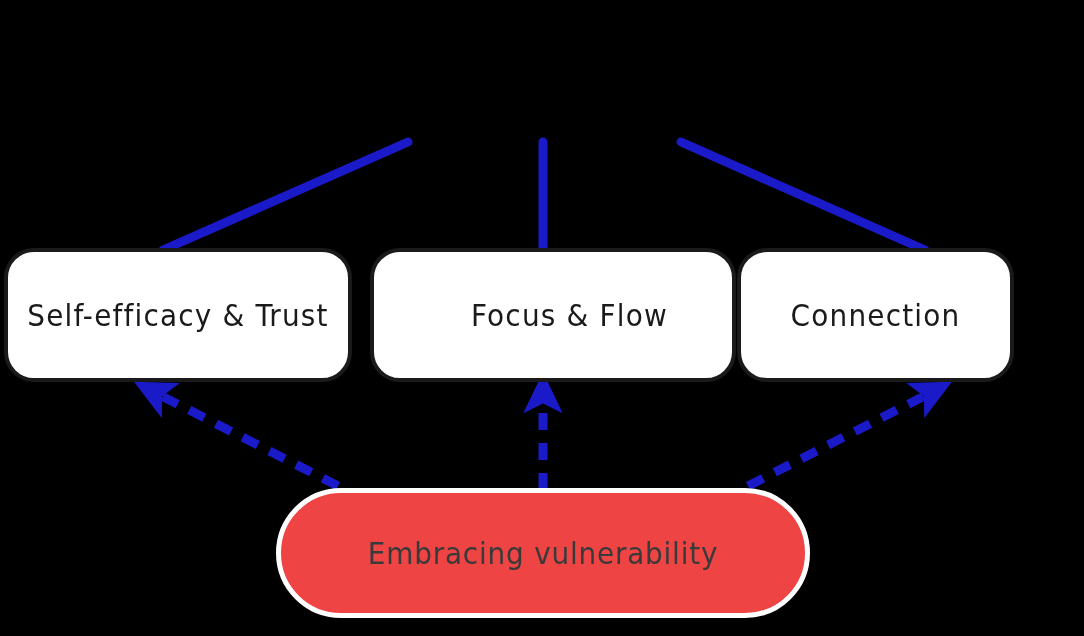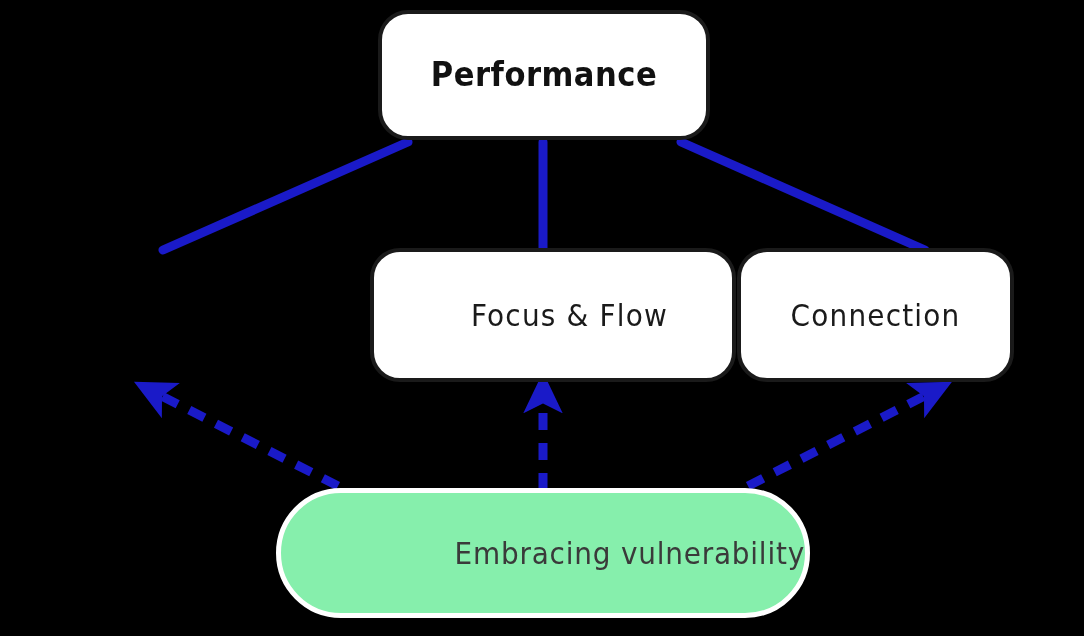--- a/index.html
+++ b/index.html
@@ -77,24 +77,23 @@
   .node--driver-left   { left: 4px;   width: 348px; }
   .node--driver-middle { left: 370px; width: 366px; padding-left: 33px; }
   .node--driver-right  { left: 737px; width: 277px; }
 
   
   .node--enabler {
     left: 276px;
     top: 488px;
     width: 534px;
     height: 130px;
-    background: #86efac;
+    background: #ef4444;
     border: 5px solid #ffffff;
     border-radius: 70px;
-    justify-content: flex-end;
   }
   .node--enabler .node-label {
     font-family: "DejaVu Sans Condensed", "DejaVu Sans", sans-serif;
     font-size: 31px;
     font-weight: 400;
     letter-spacing: 0.8px;
     color: #3a3a3a;
   }
 </style>
 </head>
@@ -111,24 +110,24 @@
 
     <line x1="163" y1="250" x2="408" y2="142" stroke="#1a1ac8" stroke-width="9" stroke-linecap="round"></line>
     <line x1="543" y1="250" x2="543" y2="142" stroke="#1a1ac8" stroke-width="9" stroke-linecap="round"></line>
     <line x1="925" y1="250" x2="681" y2="142" stroke="#1a1ac8" stroke-width="9" stroke-linecap="round"></line>
 
     <line x1="338" y1="486" x2="150" y2="390" stroke="#1a1ac8" stroke-width="9" stroke-linecap="butt" stroke-dasharray="17 13" marker-end="url(#arrowhead)"></line>
     <line x1="543" y1="490" x2="543" y2="390" stroke="#1a1ac8" stroke-width="9" stroke-linecap="butt" stroke-dasharray="17 13" marker-end="url(#arrowhead)"></line>
     <line x1="748" y1="486" x2="936" y2="390" stroke="#1a1ac8" stroke-width="9" stroke-linecap="butt" stroke-dasharray="17 13" marker-end="url(#arrowhead)"></line>
   </svg>
 
-  <div class="node node--outcome">
-    <span class="node-label">Performance</span>
+
+  <div class="node node--driver node--driver-left">
+    <span class="node-label">Self-efficacy &amp; Trust</span>
   </div>
-
 
   <div class="node node--driver node--driver-middle">
     <span class="node-label">Focus &amp; Flow</span>
   </div>
 
   <div class="node node--driver node--driver-right">
     <span class="node-label">Connection</span>
   </div>
 
   <div class="node node--enabler">

